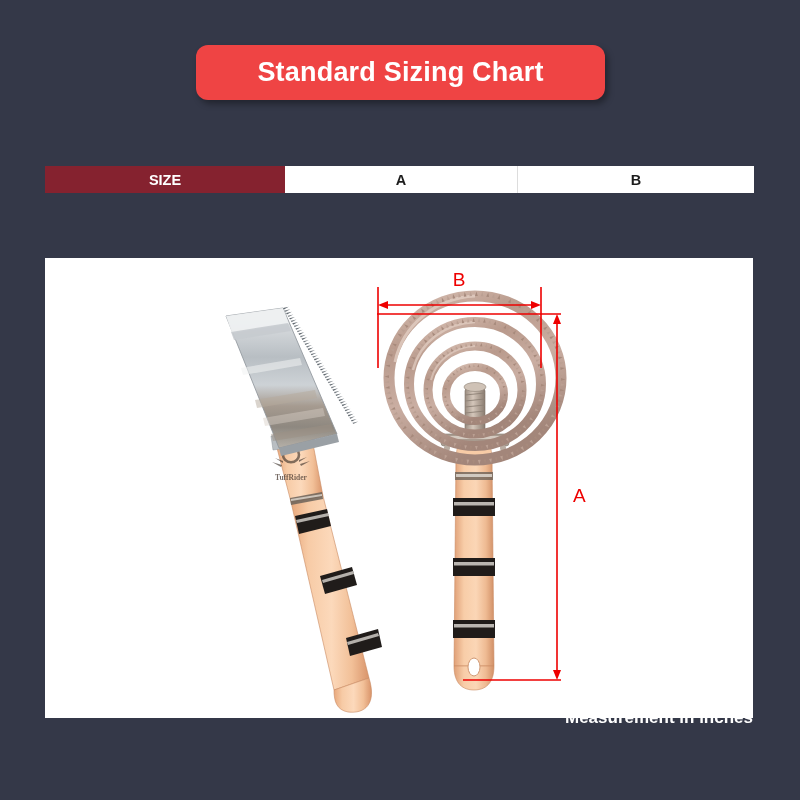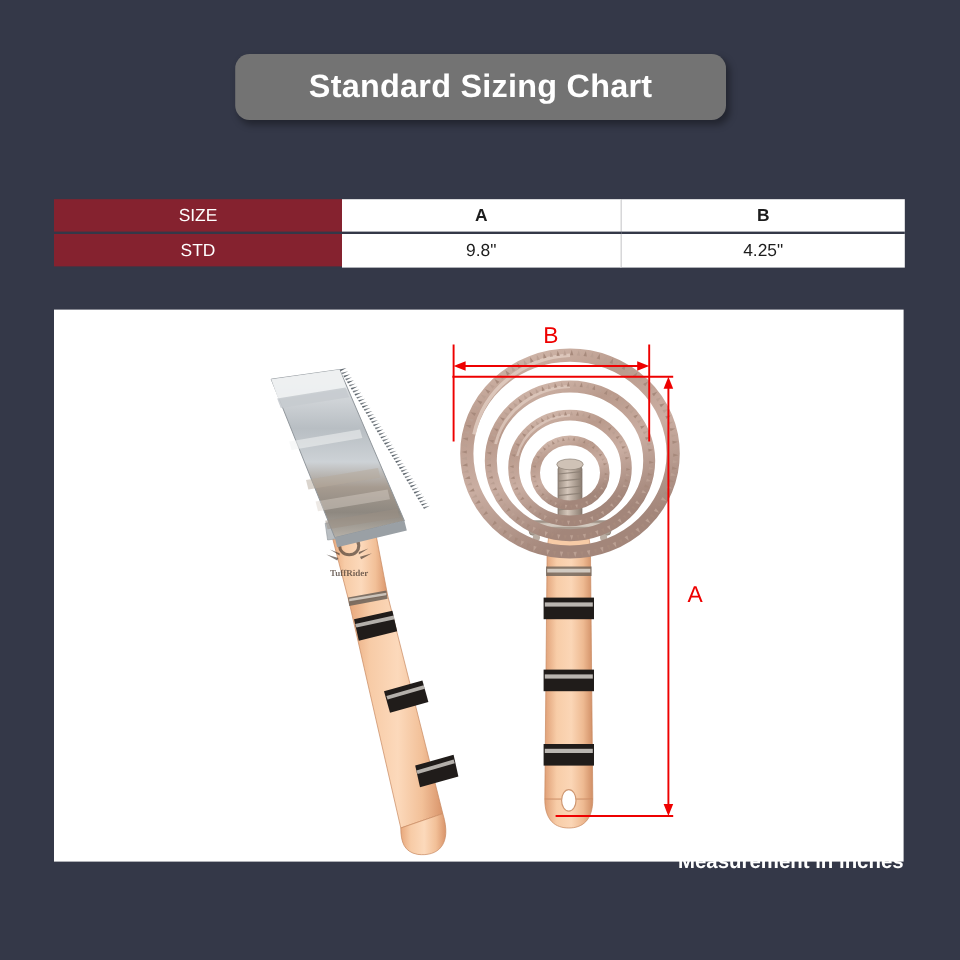--- a/index.html
+++ b/index.html
@@ -16,21 +16,21 @@
     position: relative;
   }
 
   
   #title-banner {
     position: absolute;
     left: 196px;
     top: 45px;
     width: 409px;
     height: 55px;
-    background: #737373;
+    background: #ef4444;
     border-radius: 12px;
     box-shadow: 3px 4px 6px rgba(0,0,0,0.35);
     display: flex;
     align-items: center;
     justify-content: center;
   }
   #title-banner .title-text {
     color: #ffffff;
     font-size: 27px;
     font-weight: bold;
@@ -51,21 +51,21 @@
     height: 27px;
     padding: 0;
     text-align: center;
     vertical-align: middle;
     font-size: 14.5px;
   }
   #sizing-table .col-label {
     width: 240px;
     background: #85222F;
     color: #ffffff;
-    font-weight: normal;
+    font-weight: bold;
     border-bottom: 2px solid #343848;
   }
   #sizing-table .col-val {
     background: #ffffff;
     color: #1d1d1d;
   }
   #sizing-table .hdr .col-val {
     font-weight: bold;
     border-bottom: 2px solid #343848;
   }
@@ -108,25 +108,20 @@
 <div id="title-banner">
   <span class="title-text">Standard Sizing Chart</span>
 </div>
 
 <table id="sizing-table">
   <tbody>
     <tr class="hdr">
       <td class="col-label">SIZE</td>
       <td class="col-val col-a">A</td>
       <td class="col-val col-b">B</td>
-    </tr>
-    <tr>
-      <td class="col-label">STD</td>
-      <td class="col-val col-a">9.8"</td>
-      <td class="col-val col-b">4.25"</td>
     </tr>
   </tbody>
 </table>
 
 <div id="product-panel">
   <svg id="product-svg" width="708" height="460" viewBox="0 0 708 460">
     <defs>
 
       <linearGradient id="metalGrad" x1="0" y1="0" x2="1" y2="0.15">
         <stop offset="0%" stop-color="#d9dcdf"></stop>

